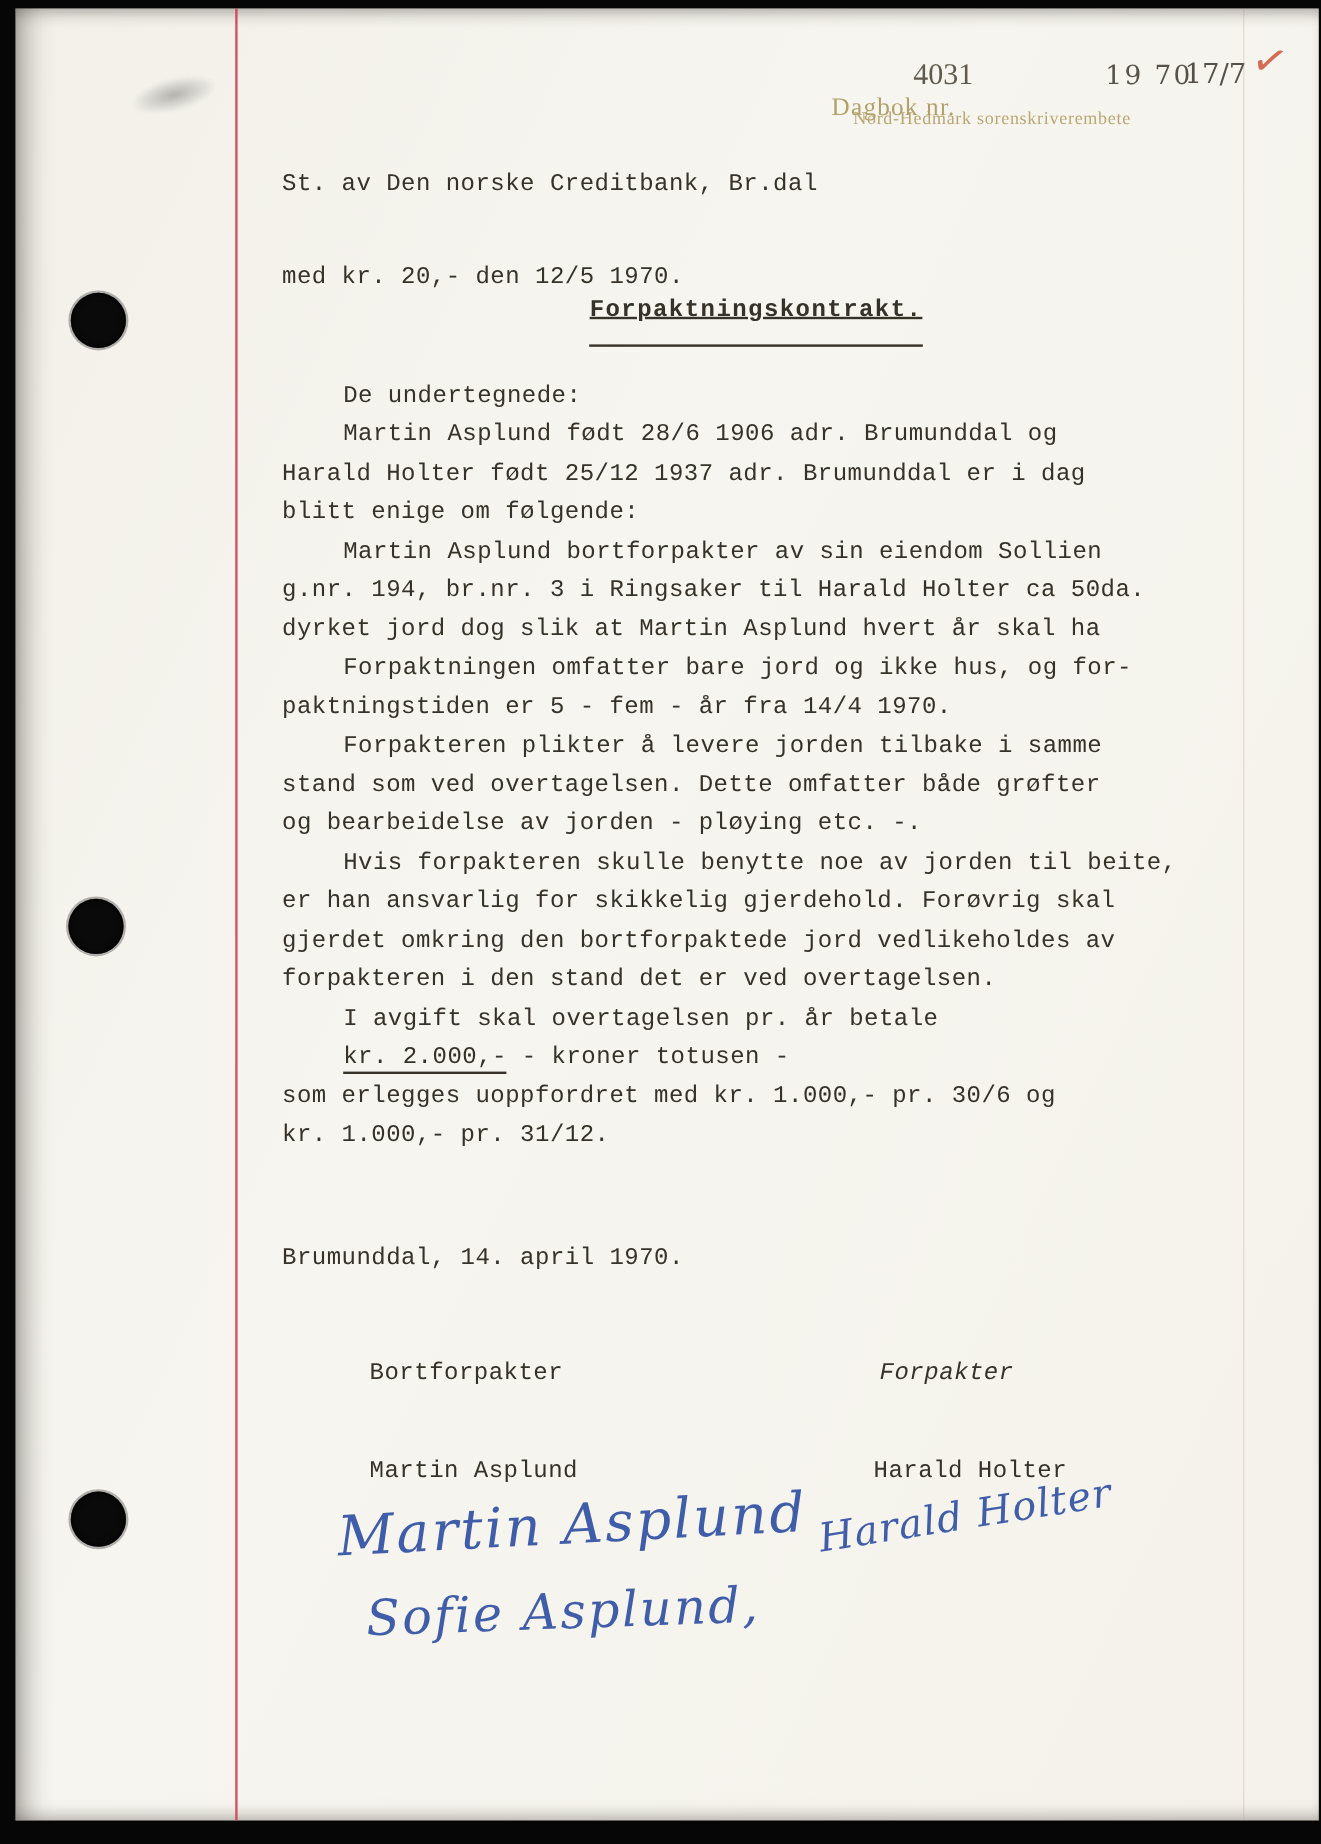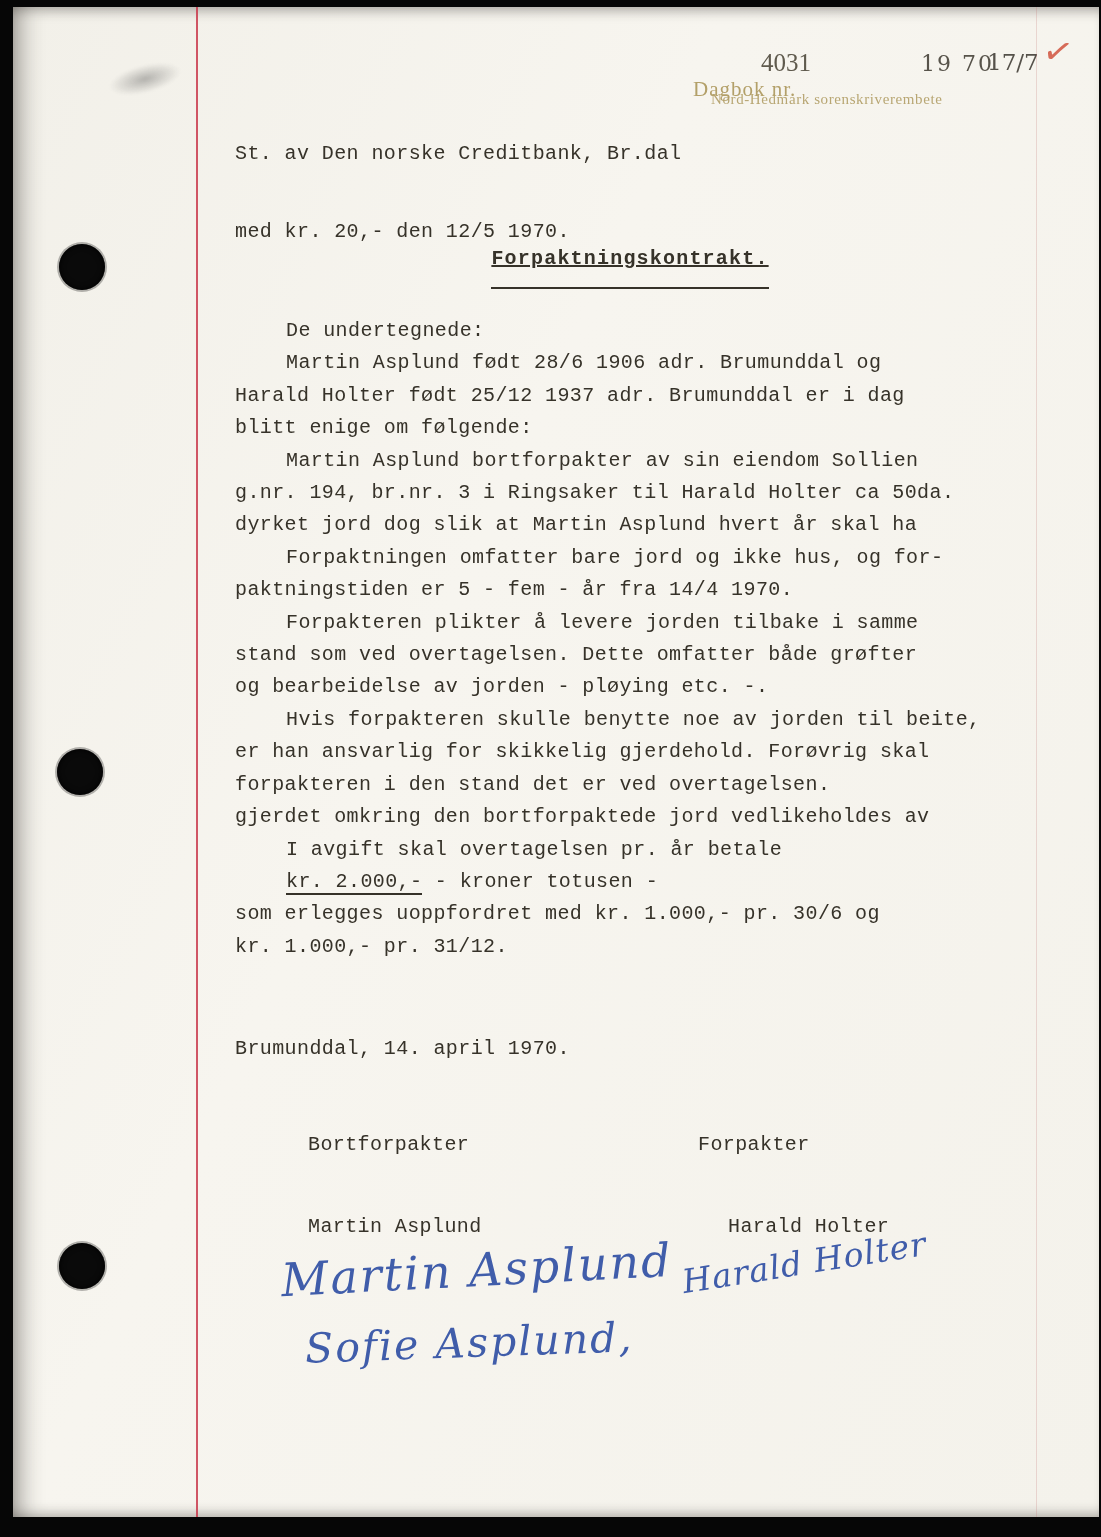--- a/index.html
+++ b/index.html
@@ -38,21 +38,21 @@
   .title{position:absolute;left:222px;top:240px;width:790px;text-align:center;
          color:var(--ink,#2e2b25);font-size:20px;font-weight:bold;letter-spacing:1.2px;}
   .title .u-wrap{border-bottom:2px solid currentColor;padding-bottom:17px;text-decoration:underline;}
   .body-block{position:absolute;left:222px;top:308px;width:810px;
               color:var(--ink,#363229);font-size:20px;line-height:32.4px;letter-spacing:.4px;}
   .line{white-space:pre;}
   .line.indent{padding-left:51px;}
   .uline{border-bottom:2px solid currentColor;}
   .date-line{left:222px;top:1030px;}
   .role-left{left:295px;top:1126px;}
-  .role-right{left:685px;top:1126px;}
+  .role-right{left:720px;top:1126px;font-style:italic;}
   .name-left{left:295px;top:1208px;}
   .name-right{left:715px;top:1208px;}
   .sig{position:absolute;font-family:"DejaVu Serif","Liberation Serif",serif;font-style:italic;
        color:var(--pen-blue,#2d4da3);opacity:.9;white-space:pre;}
   .sig-1{left:268px;top:1236px;font-size:46px;transform:rotate(-3deg);letter-spacing:2px;}
   .sig-2{left:292px;top:1312px;font-size:41px;transform:rotate(-2deg);letter-spacing:2px;}
   .sig-3{left:668px;top:1236px;font-size:33px;transform:rotate(-9deg);letter-spacing:1px;}
 </style>
 </head>
 <body>
@@ -86,22 +86,22 @@
         <div class="line indent">Martin Asplund bortforpakter av sin eiendom Sollien</div>
         <div class="line">g.nr. 194, br.nr. 3 i Ringsaker til Harald Holter ca 50da.</div>
         <div class="line">dyrket jord dog slik at Martin Asplund hvert år skal ha</div>
         <div class="line indent">Forpaktningen omfatter bare jord og ikke hus, og for-</div>
         <div class="line">paktningstiden er 5 - fem - år fra 14/4 1970.</div>
         <div class="line indent">Forpakteren plikter å levere jorden tilbake i samme</div>
         <div class="line">stand som ved overtagelsen. Dette omfatter både grøfter</div>
         <div class="line">og bearbeidelse av jorden - pløying etc. -.</div>
         <div class="line indent">Hvis forpakteren skulle benytte noe av jorden til beite,</div>
         <div class="line">er han ansvarlig for skikkelig gjerdehold. Forøvrig skal</div>
+        <div class="line">gjerdet omkring den bortforpaktede jord vedlikeholdes av</div>
         <div class="line">forpakteren i den stand det er ved overtagelsen.</div>
-        <div class="line">gjerdet omkring den bortforpaktede jord vedlikeholdes av</div>
         <div class="line indent">I avgift skal overtagelsen pr. år betale</div>
         <div class="line indent"><span class="uline">kr. 2.000,-</span> - kroner totusen -</div>
         <div class="line">som erlegges uoppfordret med kr. 1.000,- pr. 30/6 og</div>
         <div class="line">kr. 1.000,- pr. 31/12.</div>
       </div>
 
     <div class="typed date-line">Brumunddal, 14. april 1970.</div>
 
     <span class="typed role-left">Bortforpakter</span>
     <span class="typed role-right">Forpakter</span>

